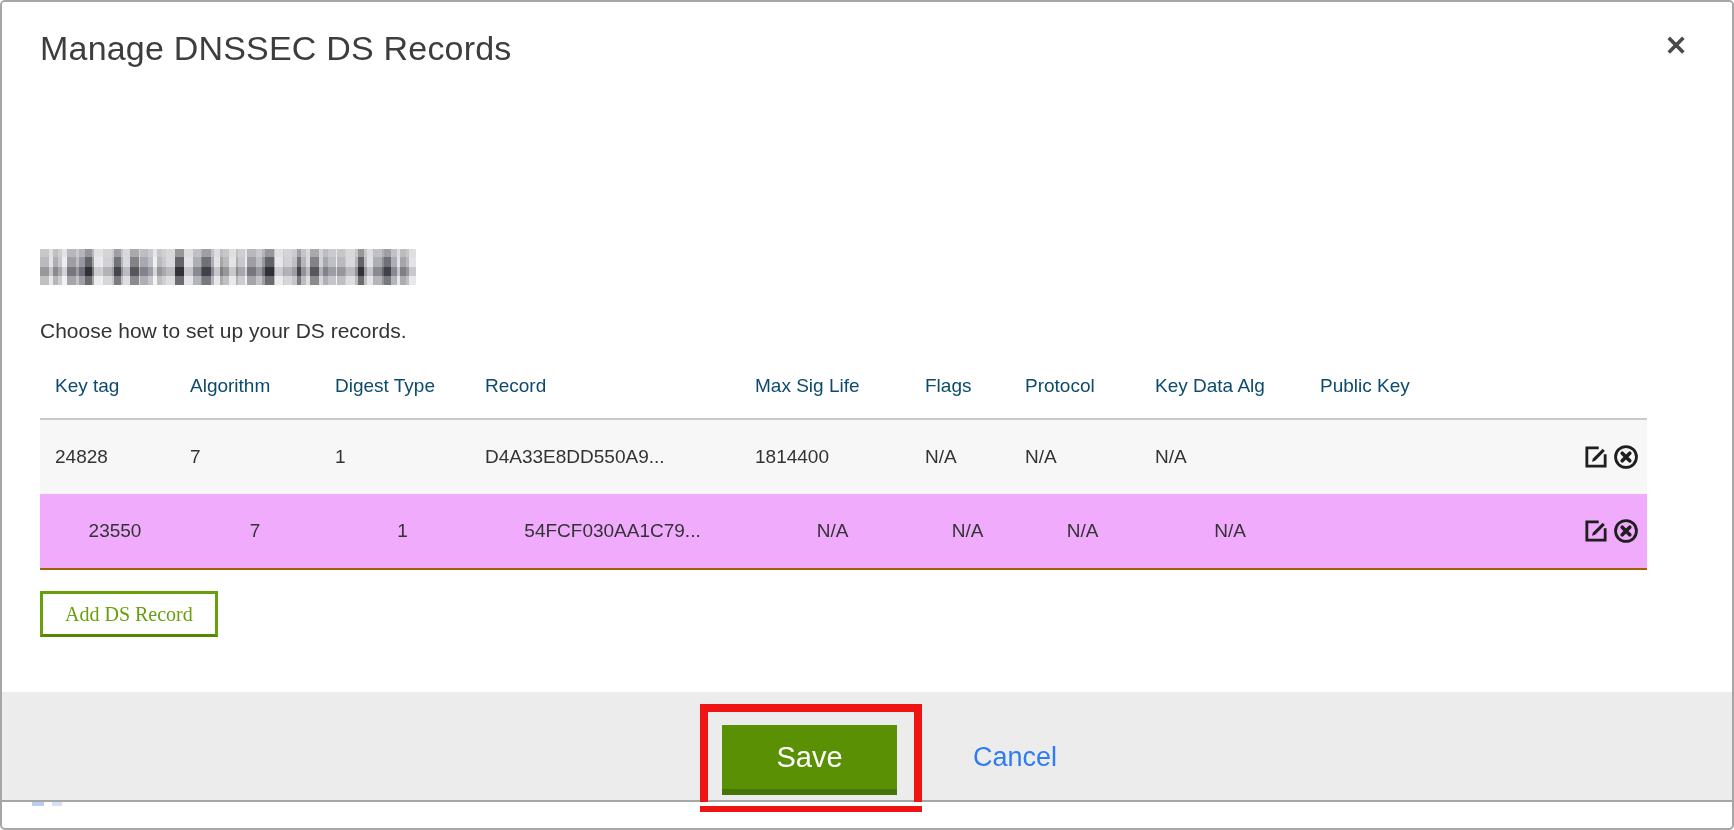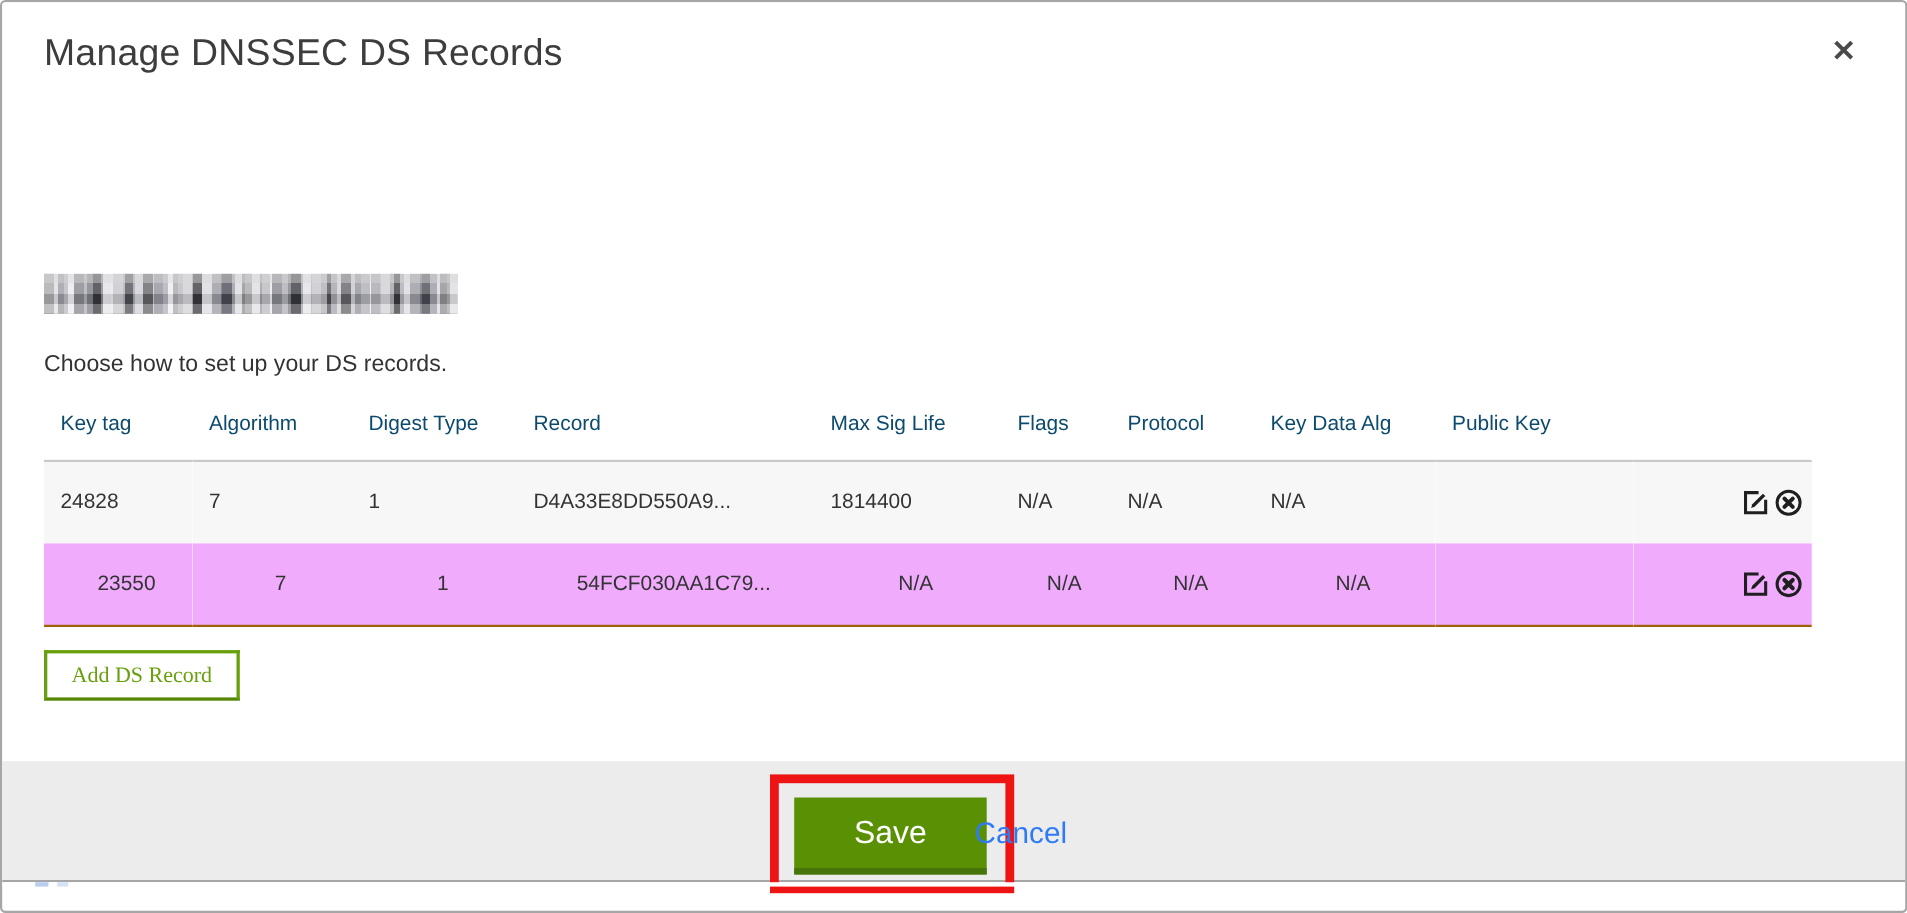--- a/index.html
+++ b/index.html
@@ -70,21 +70,21 @@
     position:absolute; left:14px; top:13px;
     width:175px; height:70px;
     background:#5a9104; border:none; border-bottom:6px solid #48750a;
     color:#fff; font-size:29px; font-family:"Liberation Sans", sans-serif;
     cursor:pointer;
   }
   .cancel-link{
     position:absolute; left:932px; top:742px;
     font-size:27px; color:#2e7cf5; text-decoration:none; cursor:pointer;
   }
-  .footer .cancel-link{ top:50px; left:884px; }
+  .footer .cancel-link{ top:50px; left:971px; }
 
   .bottom-line{ height:2px; background:#a6a6a6; }
   .page-peek{ height:4px; background:#fff; position:relative; }
   .peek-mark{ position:absolute; left:30px; top:0; width:12px; height:4px; background:#b9cdf0; }
   .peek-mark2{ position:absolute; left:50px; top:0; width:10px; height:4px; background:#d5e2f6; }
 </style>
 </head>
 <body>
 
 <div class="frame">

